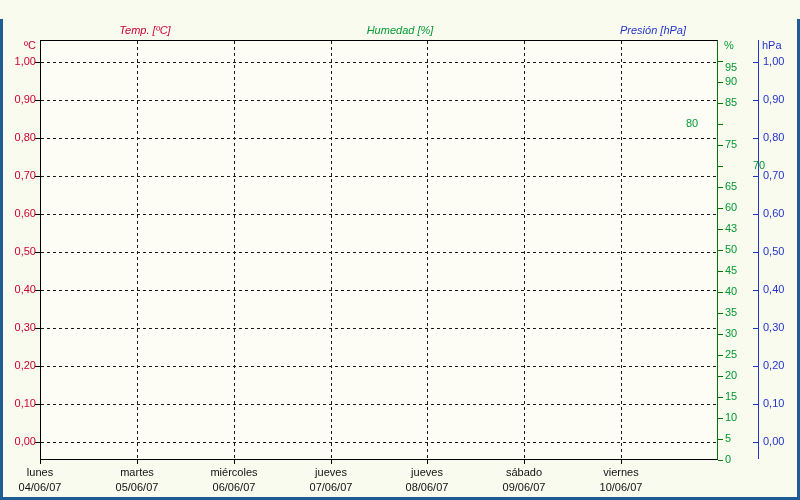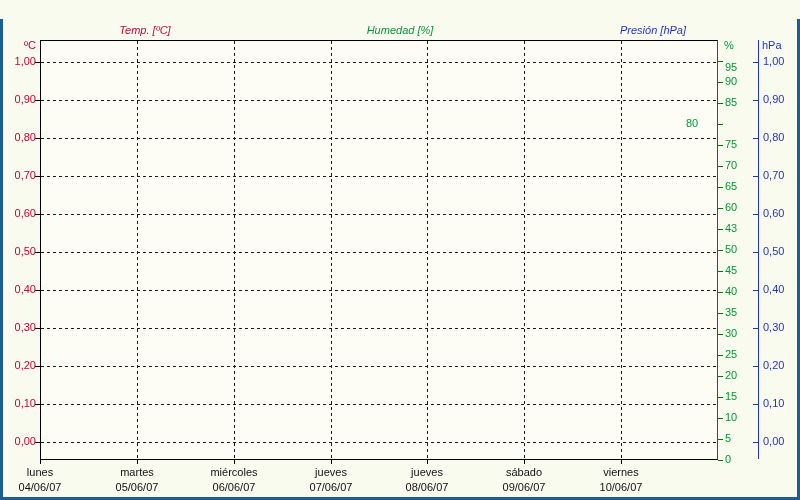--- a/index.html
+++ b/index.html
@@ -108,21 +108,21 @@
       <div class="lbl" style="left: 725px; top: 54px; color: rgb(0, 153, 51); margin-top: 7px;">95</div>
       <div class="tickmark" style="left: 718px; top: 82px; width: 5px; height: 1px; background: rgb(0, 119, 0);"></div>
       <div class="lbl" style="left: 725px; top: 75px; color: rgb(0, 153, 51);">90</div>
       <div class="tickmark" style="left: 718px; top: 103px; width: 5px; height: 1px; background: rgb(0, 119, 0);"></div>
       <div class="lbl" style="left: 725px; top: 96px; color: rgb(0, 153, 51);">85</div>
       <div class="tickmark" style="left: 718px; top: 124px; width: 5px; height: 1px; background: rgb(0, 119, 0);"></div>
       <div class="lbl" style="left: 686px; top: 117px; color: rgb(0, 153, 51);">80</div>
       <div class="tickmark" style="left: 718px; top: 145px; width: 5px; height: 1px; background: rgb(0, 119, 0);"></div>
       <div class="lbl" style="left: 725px; top: 138px; color: rgb(0, 153, 51);">75</div>
       <div class="tickmark" style="left: 718px; top: 166px; width: 5px; height: 1px; background: rgb(0, 119, 0);"></div>
-      <div class="lbl" style="left: 725px; top: 159px; color: rgb(0, 153, 51);">70</div>
+      <div class="lbl" style="left: 753px; top: 159px; color: rgb(0, 153, 51);">70</div>
       <div class="tickmark" style="left: 718px; top: 187px; width: 5px; height: 1px; background: rgb(0, 119, 0);"></div>
       <div class="lbl" style="left: 725px; top: 180px; color: rgb(0, 153, 51);">65</div>
       <div class="tickmark" style="left: 718px; top: 208px; width: 5px; height: 1px; background: rgb(0, 119, 0);"></div>
       <div class="lbl" style="left: 725px; top: 201px; color: rgb(0, 153, 51);">60</div>
       <div class="tickmark" style="left: 718px; top: 229px; width: 5px; height: 1px; background: rgb(0, 119, 0);"></div>
       <div class="lbl" style="left: 725px; top: 222px; color: rgb(0, 153, 51);">43</div>
       <div class="tickmark" style="left: 718px; top: 250px; width: 5px; height: 1px; background: rgb(0, 119, 0);"></div>
       <div class="lbl" style="left: 725px; top: 243px; color: rgb(0, 153, 51);">50</div>
       <div class="tickmark" style="left: 718px; top: 271px; width: 5px; height: 1px; background: rgb(0, 119, 0);"></div>
       <div class="lbl" style="left: 725px; top: 264px; color: rgb(0, 153, 51);">45</div>

